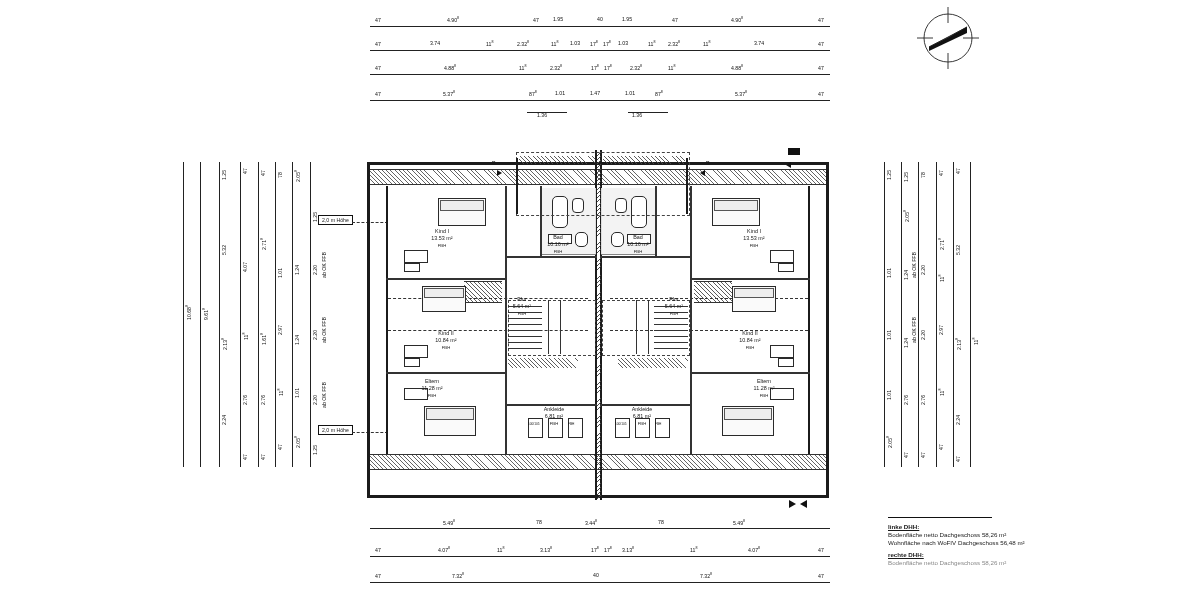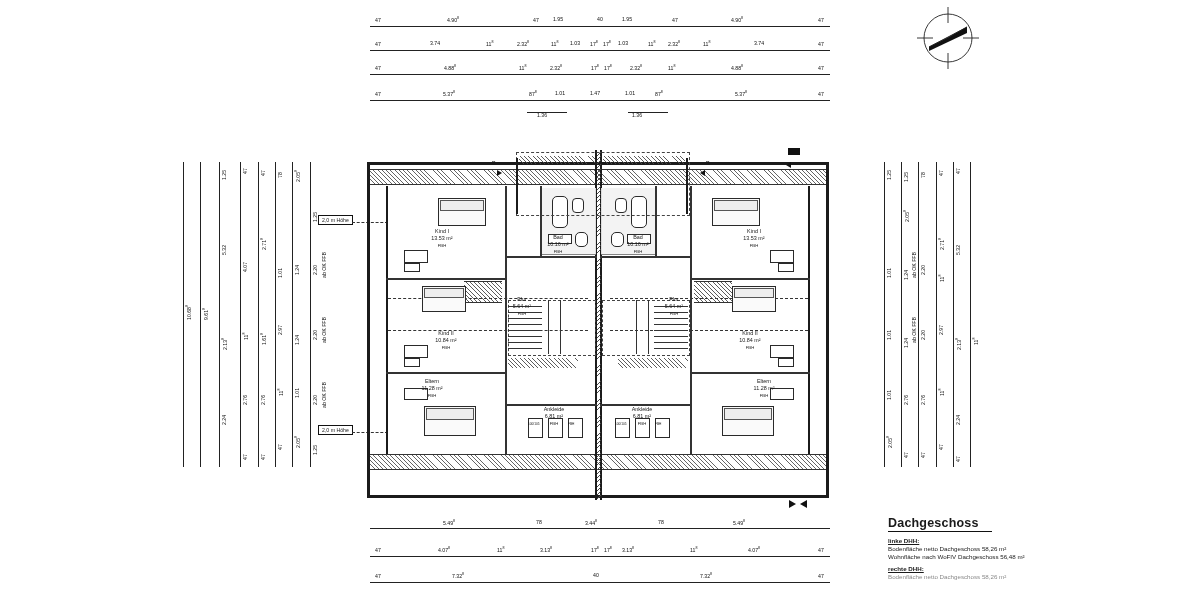--- a/index.html
+++ b/index.html
@@ -463,21 +463,20 @@
       <line x1="33" y1="2" x2="33" y2="18" stroke="#222" stroke-width="0.9"></line>
       <line x1="33" y1="48" x2="33" y2="64" stroke="#222" stroke-width="0.9"></line>
       <line x1="2" y1="33" x2="18" y2="33" stroke="#222" stroke-width="0.9"></line>
       <line x1="48" y1="33" x2="64" y2="33" stroke="#222" stroke-width="0.9"></line>
       <polygon points="14,42 52,22 52,28 14,46" fill="#111"></polygon>
       <polygon points="14,42 52,22 34,32" fill="#fff" stroke="#111" stroke-width="0.7"></polygon>
     </svg>
   </div>
 
   <div class="legend" style="left:888px; top:516px; width:300px;">
-    <div class="title">Dachgeschoss</div>
     <div class="rule" style="width:104px;"></div>
     <div class="sub">linke DHH:</div>
     <div class="line">Bodenfläche netto Dachgeschoss 58,26 m²</div>
     <div class="line">Wohnfläche nach WoFIV Dachgeschoss 56,48 m²</div>
     <div class="sub">rechte DHH:</div>
     <div class="line" style="opacity:0.55;">Bodenfläche netto Dachgeschoss 58,26 m²</div>
   </div>
 
 </div>
 

